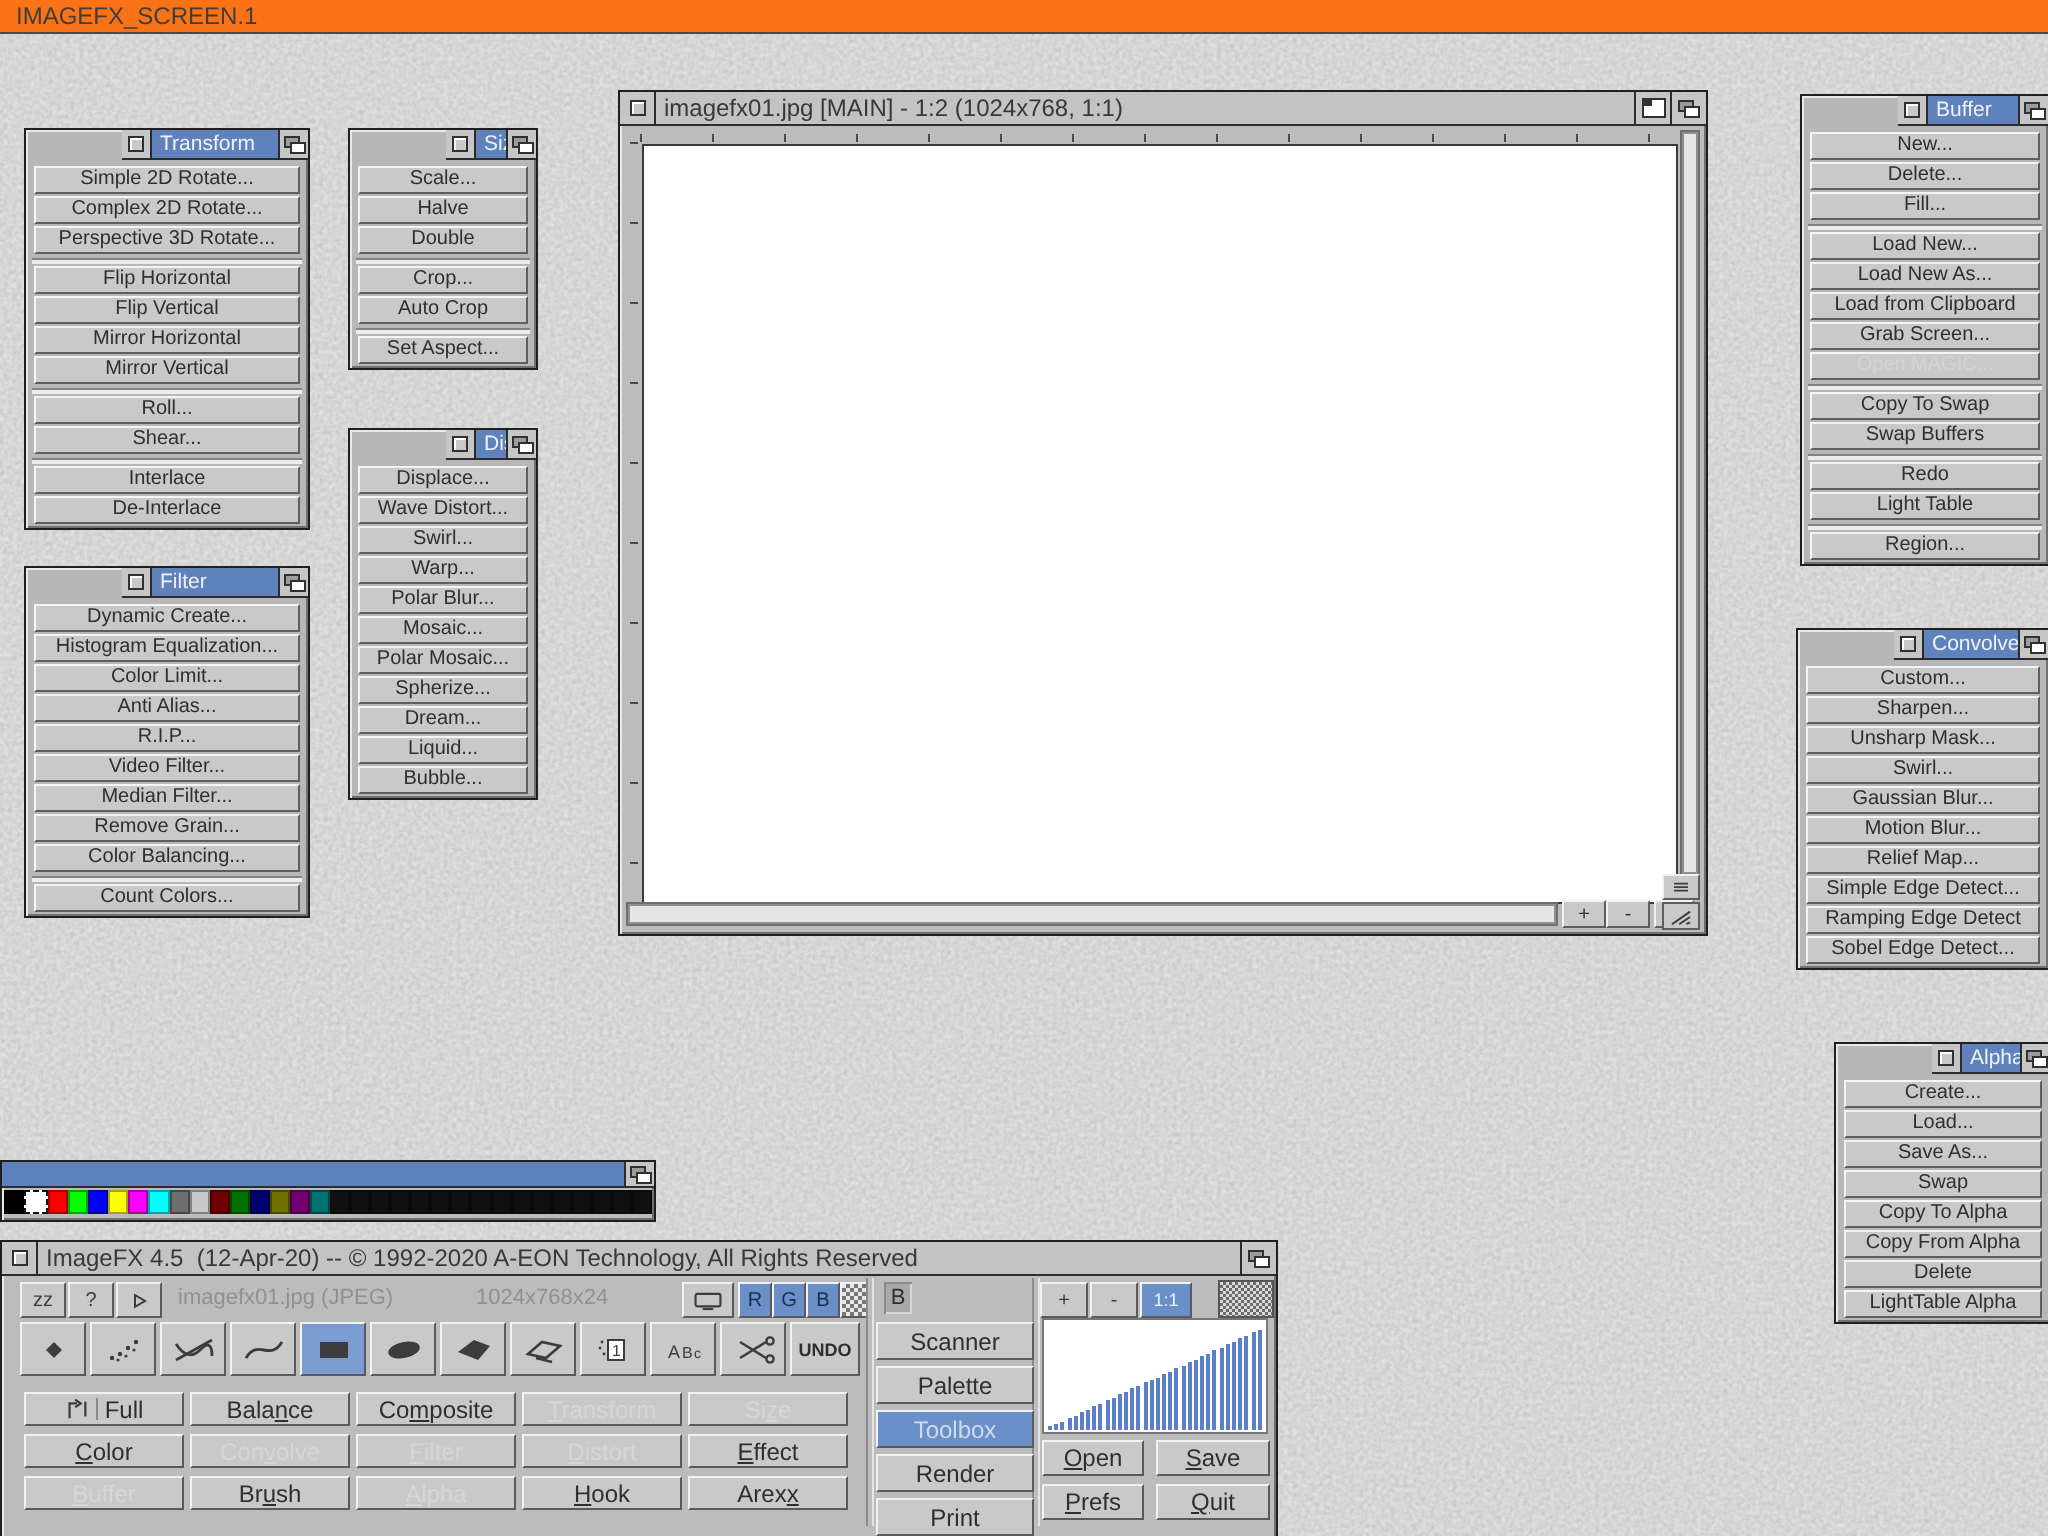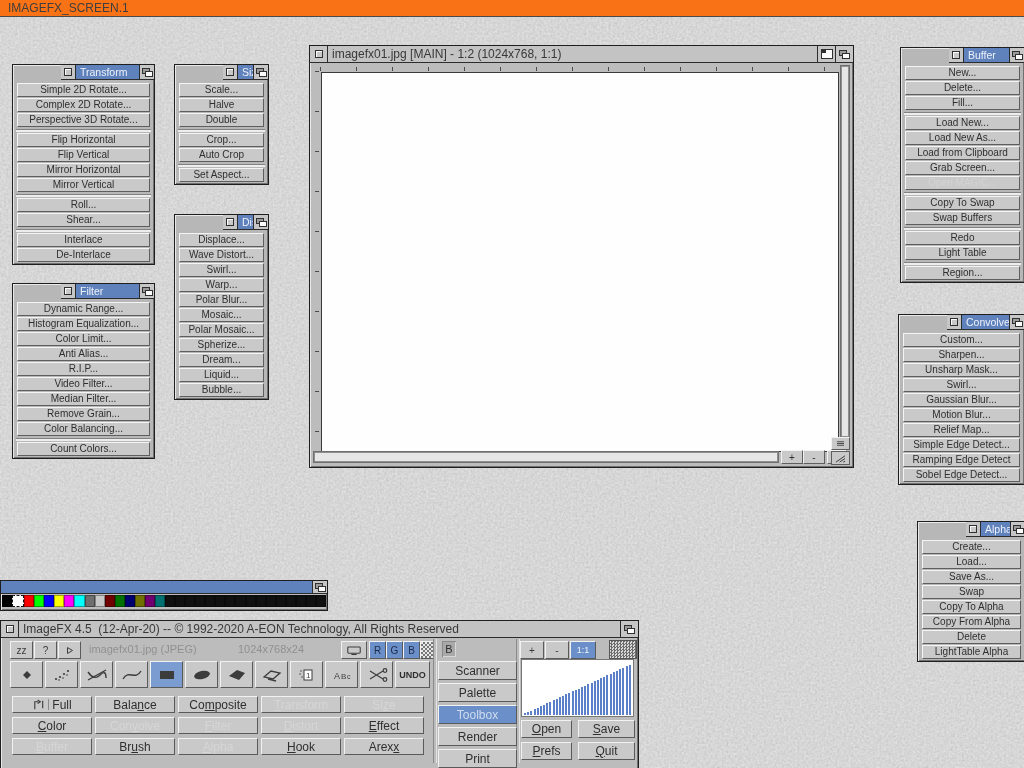--- a/index.html
+++ b/index.html
@@ -308,21 +308,21 @@
       </div>
     <div class="title">Filter</div>
     <div class="gadget gr">
         <span class="g-depth">
           <i class="back"></i>
           <i class="front"></i>
         </span>
       </div>
   </div>
   <div class="panel-body">
-      <div class="pbtn">Dynamic Range...</div>
+      <div class="pbtn">Dynamic Create...</div>
       <div class="pbtn">Histogram Equalization...</div>
       <div class="pbtn">Color Limit...</div>
       <div class="pbtn">Anti Alias...</div>
       <div class="pbtn">R.I.P...</div>
       <div class="pbtn">Video Filter...</div>
       <div class="pbtn">Median Filter...</div>
       <div class="pbtn">Remove Grain...</div>
       <div class="pbtn">Color Balancing...</div>
       <div class="pdivider"></div>
       <div class="pbtn">Count Colors...</div>

